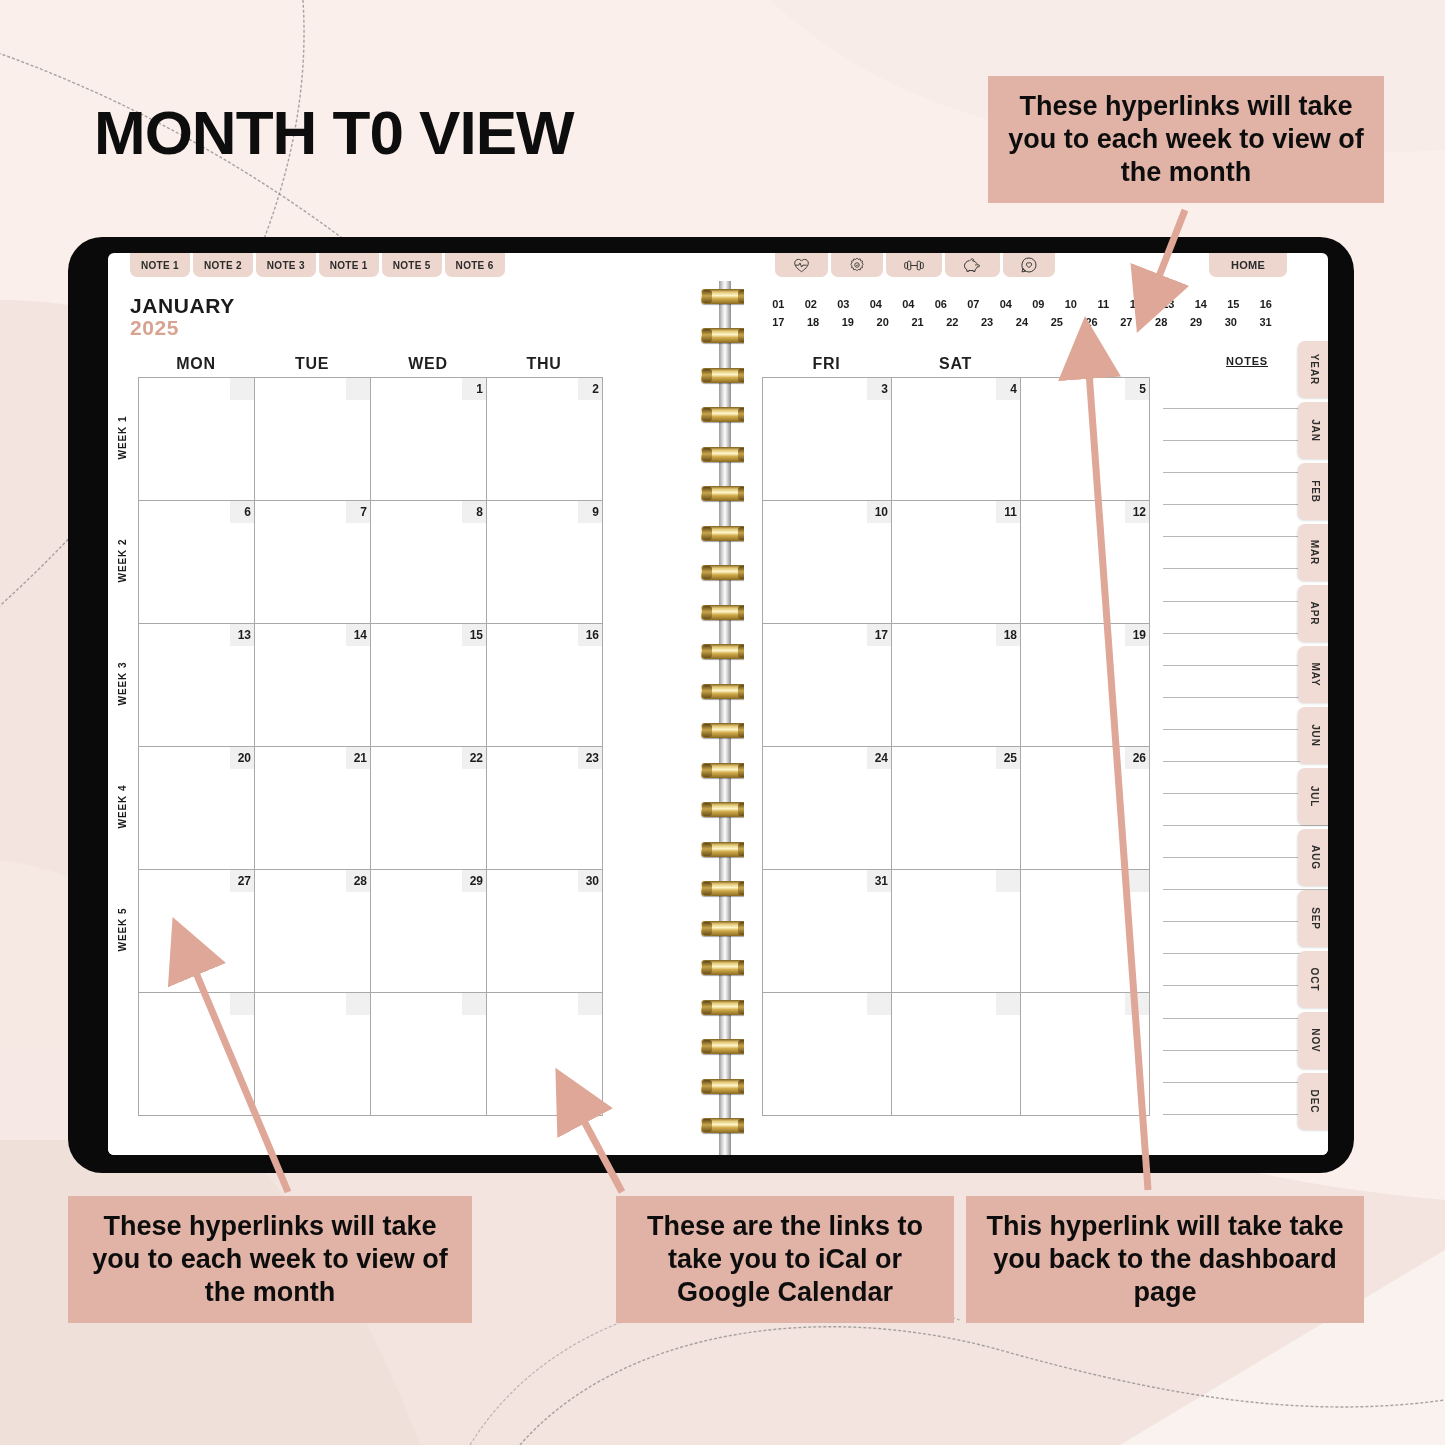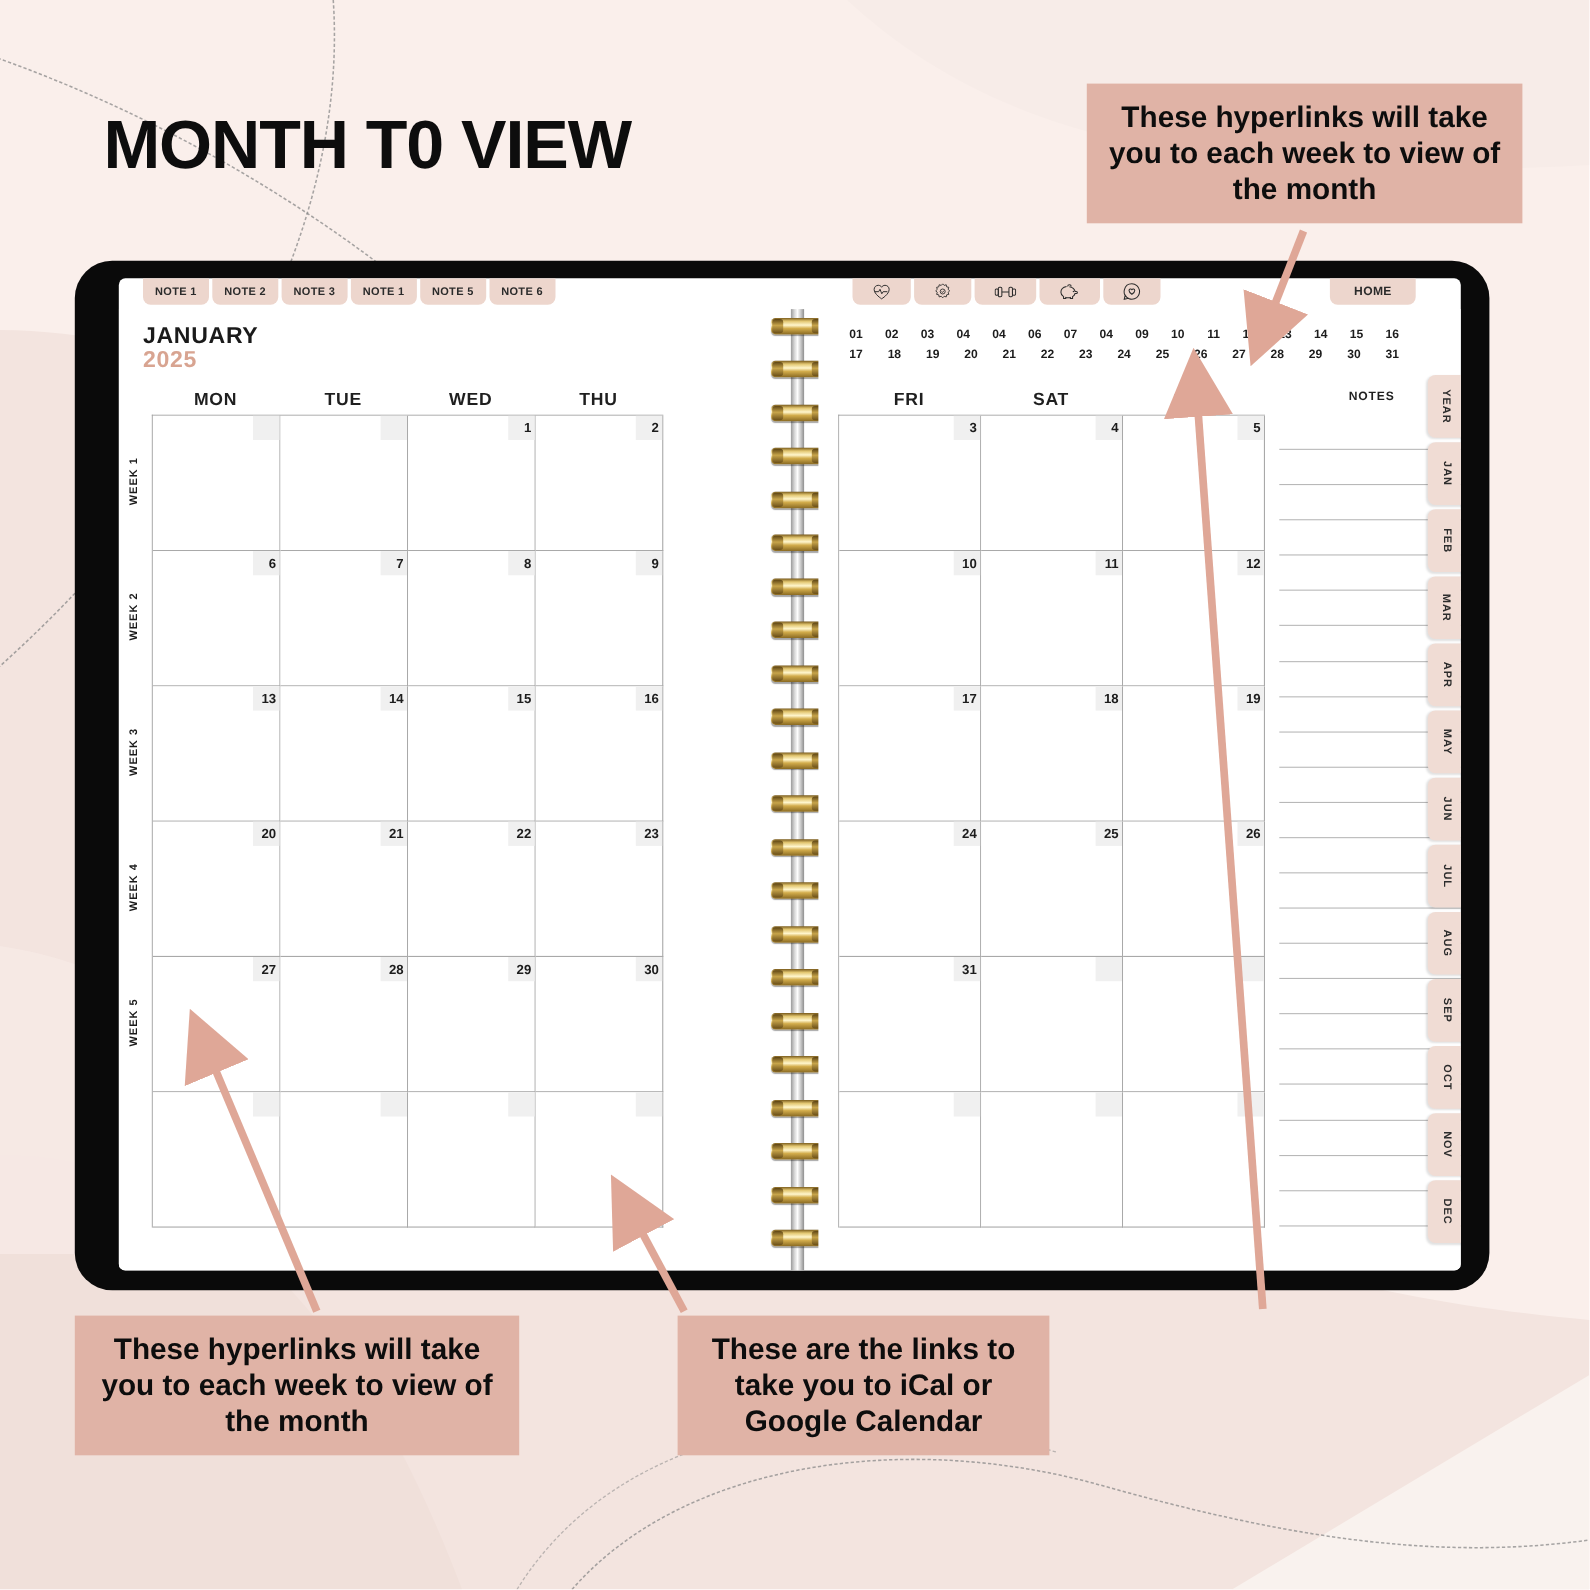--- a/index.html
+++ b/index.html
@@ -172,21 +172,21 @@
   .daylink {
     width: 32.5px;
     font-size: 11px; font-weight: 600;
     color: #1c1c1c;
     text-align: center;
     padding: 3px 0;
   }
   .notes-title {
     position: absolute;
     font-size: 11px; font-weight: 700; letter-spacing: .8px;
-    color: #1f1f1f; text-align: center;
+    color: #1f1f1f; text-align: center; text-decoration: underline;
   }
   .notes-lines { position: absolute; }
   .nline { border-bottom: 1px solid #b8b8b8; }
 
   
   #side-tabs {
     position: absolute;
     right: -4px; top: 60px;
     width: 34px;
     display: flex; flex-direction: column;
@@ -592,20 +592,21 @@
             </div>
           </div>
       </div>
 
     </div>
   </div>
 
   <div class="callout" id="callout-tr">These hyperlinks will take you to each week to view of the month</div>
   <div class="callout" id="callout-bl">These hyperlinks will take you to each week to view of the month</div>
   <div class="callout" id="callout-bc">These are the links to take you to iCal or Google Calendar</div>
+  <div class="callout" id="callout-br">This hyperlink will take take you back to the dashboard page</div>
 
   <svg class="arrows" viewBox="0 0 1445 1445">
     <defs>
       <marker id="ah" markerWidth="9" markerHeight="9" refX="7" refY="4.5" orient="auto">
         <path d="M0,0 L9,4.5 L0,9 z" fill="#dfa797"></path>
       </marker>
     </defs>
     <line x1="1185" y1="210" x2="1142" y2="320" stroke="#dfa797" stroke-width="7" marker-end="url(#ah)"></line>
     <line x1="1148" y1="1190" x2="1086" y2="330" stroke="#dfa797" stroke-width="7" marker-end="url(#ah)"></line>
     <line x1="288" y1="1192" x2="178" y2="930" stroke="#dfa797" stroke-width="7" marker-end="url(#ah)"></line>

